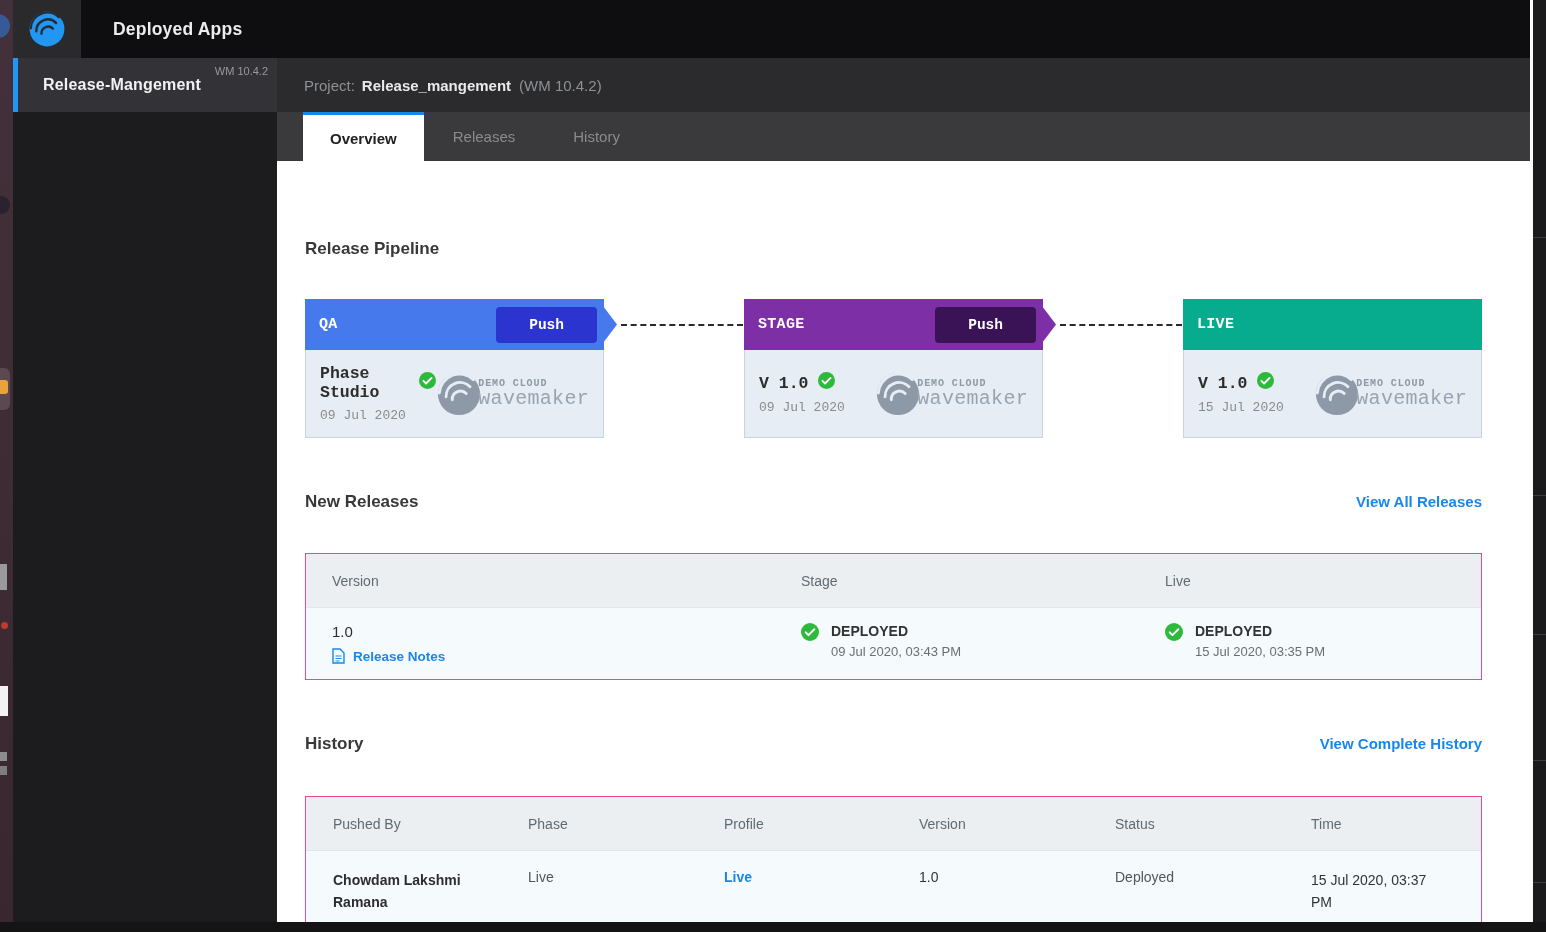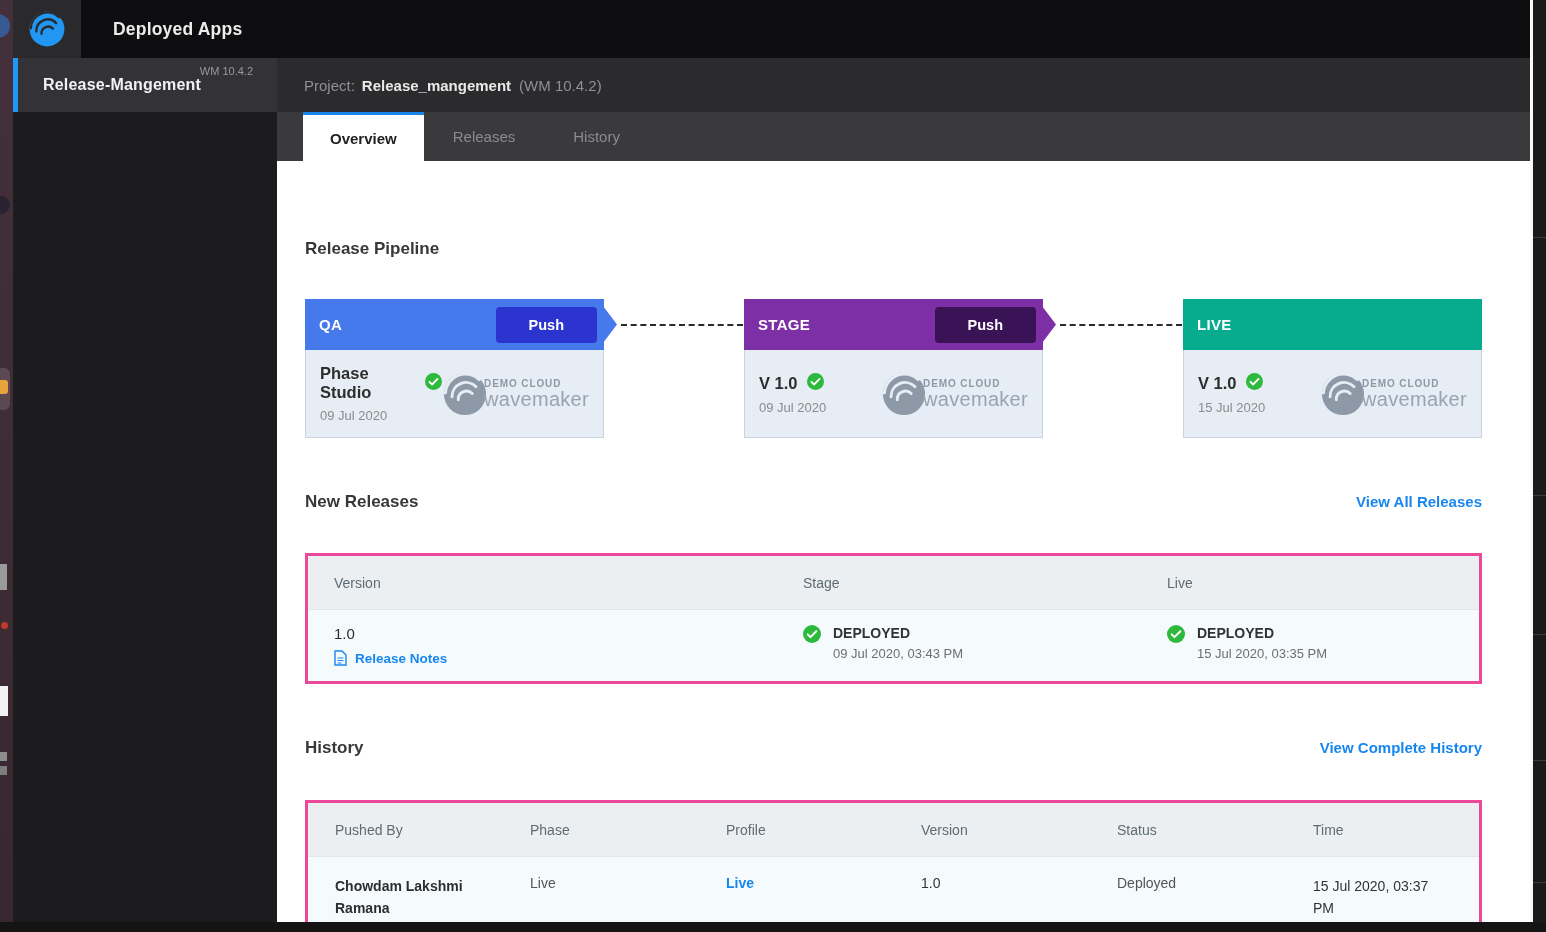--- a/index.html
+++ b/index.html
@@ -29,21 +29,21 @@
 
   .wm-wave { display:block; }
   .wm-wave circle { fill:currentColor; }
   .wm-wave .cut { fill:none; stroke:var(--wave-cut); stroke-width:3; stroke-linecap:round; }
 
   
   .sidebar { position:absolute; left:13px; top:58px; width:264px; height:864px; background:#1c1c1e; }
   .sidebar-item { position:relative; height:54px; background:#323237; border-left:5px solid #2196f3;
                   display:flex; align-items:center; cursor:pointer; }
   .sidebar-item-label { padding-left:25px; color:#f2f2f2; font-size:16px; font-weight:700; letter-spacing:.2px; }
-  .sidebar-item-version { position:absolute; top:7px; right:24px; color:#97999c; font-size:11px; }
+  .sidebar-item-version { position:absolute; top:7px; right:9px; color:#97999c; font-size:11px; }
 
   
   .main { position:absolute; left:277px; top:58px; width:1253px; height:864px; background:#ffffff; }
   .project-header { height:54px; background:#2b2b2d; display:flex; align-items:center; padding-left:27px;
                     font-size:15px; }
   .ph-label { color:#8d9094; margin-right:7px; }
   .ph-name { color:#e9e9e9; font-weight:700; }
   .ph-version { color:#8d9094; margin-left:8px; }
 
   .tabbar { height:49px; background:#3a3a3d; display:flex; padding-left:26px; }
@@ -54,21 +54,21 @@
   .content { position:absolute; left:0; top:103px; width:1235px; height:761px; background:#fff;
              padding:0 30px 0 28px; overflow:hidden; }
 
   .section-heading { font-size:17px; font-weight:700; color:#383838; }
   .heading-row { display:flex; justify-content:space-between; align-items:baseline; }
   .view-link { font-size:15px; font-weight:700; cursor:pointer; text-decoration:none; }
 
   
   .rp-heading { margin-top:78px; }
   .pipeline { margin-top:40px; display:flex; align-items:flex-start; }
-  .pcard { width:299px; }
+  .pcard { width:299px;font-family:Liberation Mono, monospace; }
   .pcard-header { position:relative; height:51px; }
   .pcard-header-bg { height:51px; display:flex; align-items:center; justify-content:space-between;
                      padding:0 7px 0 14px; }
   .pcard-title { color:#fff; font-size:15px; font-weight:700; letter-spacing:.3px; }
   .push-btn { border:none; color:#fff; font-size:14.5px; font-weight:700; height:36px; padding:0 33px;
               border-radius:4px; cursor:pointer; font-family:inherit; }
   .pcard-arrow { position:absolute; right:-13px; top:7px; width:14px; height:37px;
                  clip-path:polygon(0 0, 100% 50%, 0 100%); }
   .pcard-body { height:88px; background:#e7edf4; border:1px solid #c9d4e0; border-top:none;
                 display:flex; align-items:center; justify-content:space-between; padding:0 14px 0 14px; }
@@ -83,21 +83,21 @@
   .brand-top { font-size:10px; font-weight:700; letter-spacing:.9px; color:#8d99a7; }
   .brand-bottom { font-size:20px; color:#97a5b2; letter-spacing:.3px; line-height:20px; }
   .brand .wm-wave { color:#8d99a7; --wave-cut:#e7edf4; }
   .logo-tile .wm-wave { color:#2196f3; --wave-cut:#2a2a2d; }
 
   
   .nr-heading-row { margin-top:54px; }
   .nr-table { margin-top:41px; }
   .h-heading-row { margin-top:54px; }
   .h-table { margin-top:42px; }
-  .table { border:3px solid #ec4899; }
+  .table { border:1px solid #ec4899; }
   .thead { display:grid; background:#ebeff1; height:53px; align-items:center; color:#5f6b74; font-size:14px; }
   .trow { display:grid; background:#f5fafd; border-top:1px solid #e4e7ea; }
   .nr-grid { grid-template-columns:469px 364px auto; padding-left:26px; }
   .h-grid  { grid-template-columns:195px 196px 195px 196px 196px auto; padding-left:27px; }
   .nr-row { padding-top:15px; padding-bottom:15px; }
   .h-row { min-height:92px; padding-top:18px; align-items:start; }
   .cell { font-size:14px; color:#333; }
   .cell-muted { color:#555; }
   .version-cell .ver { font-size:15px; color:#2d2d2d; font-weight:500; }
   .notes-row { margin-top:8px; display:flex; align-items:center; gap:8px; font-size:13.5px; font-weight:700; cursor:pointer; }

